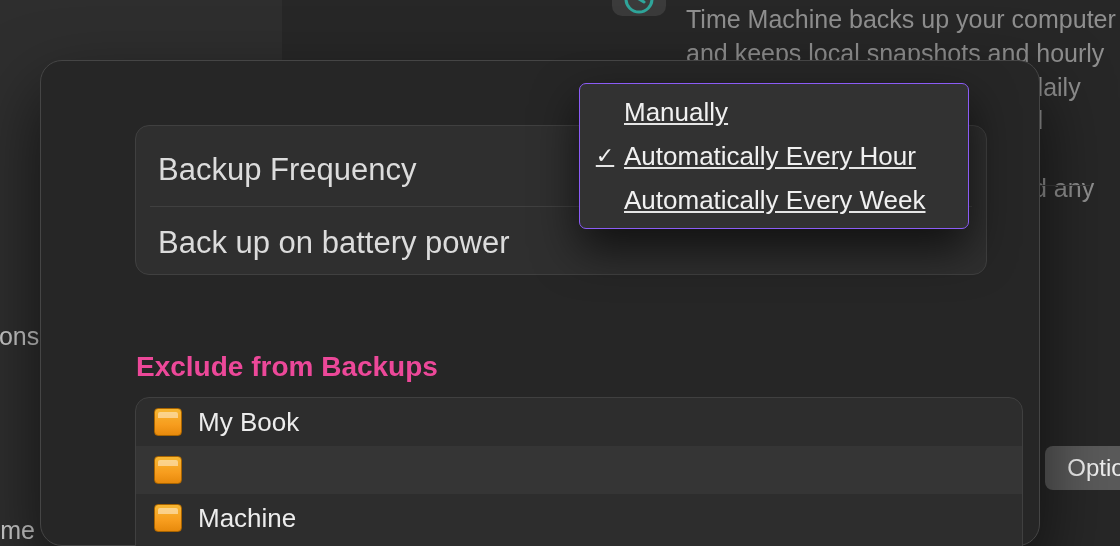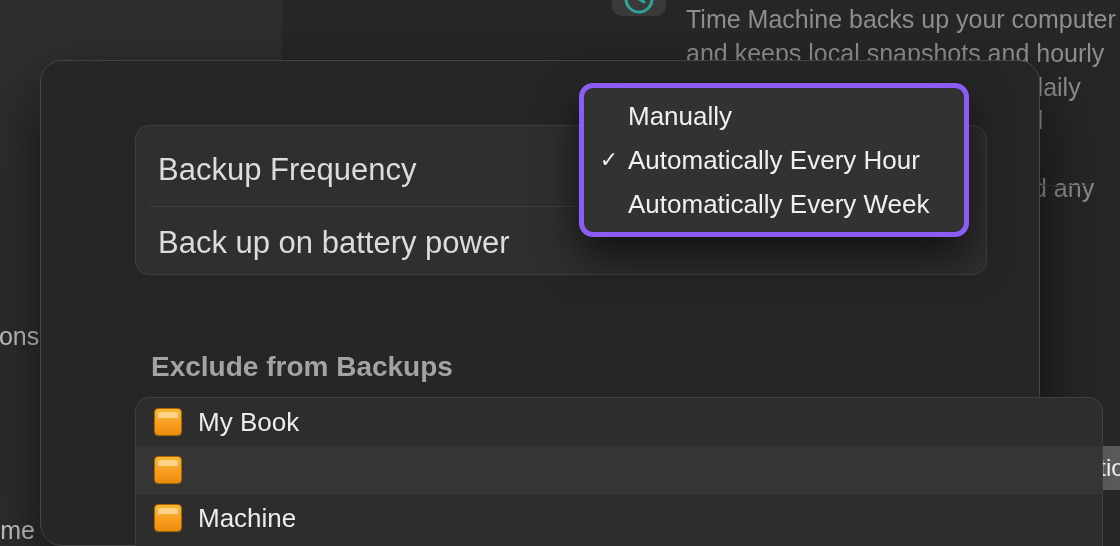--- a/index.html
+++ b/index.html
@@ -60,47 +60,48 @@
     border: 1px solid #404040;
     border-radius: 14px;
     padding-top: 8px; }
   .settings-row {
     display:flex; align-items:center; height:72px; padding:0 22px;
   }
   .settings-row + .settings-row { border-top: 1px solid #404040; margin:0 14px; padding:0 8px;}
   .settings-label { font-size: 31px; color:#dcdcdc; font-weight:400; }
 
   .exclude-heading {
-    position:absolute; left:110px; top:290px; font-size:28px; font-weight:600; color:#a3a3a3;
+    position:absolute; left:95px; top:290px; font-size:28px; font-weight:600; color:#ec4899;
   }
 
   .exclude-list {
-    position:absolute; left:94px; top:336px; width:968px; height:150px;
+    position:absolute; left:94px; top:336px; width:888px; height:150px;
     background:#2d2d2d; border:1px solid #404040; border-radius:14px 14px 0 0;
     overflow:hidden;
   }
   .exclude-item {
     display:flex; align-items:center; gap:16px; height:48px; padding:0 18px;
     font-size:26px; color:#ececec;
   }
   .exclude-item:nth-child(2){ background:#353535; }
   .disk-icon {
     width:28px; height:28px; border-radius:4px;
     background: linear-gradient(#f7b733 0%, #f79d1e 60%, #e88a0c 100%);
     border:1px solid #a86400; position:relative;
   }
   .disk-icon::before { content:""; position:absolute; left:3px; right:3px; top:3px; height:6px; background:rgba(255,255,255,0.45); border-radius:2px 2px 0 0;}
 
   
   .popup-menu {
     position:absolute; left:538px; top:22px; width:390px;
-    background:#323232; border:5px solid #8b5cf6; border-radius:14px;
+    background:#323232; border:1px solid #8b5cf6; border-radius:7px;
     box-shadow: 0 20px 45px rgba(0,0,0,0.65);
     padding:6px 0;
     z-index:50;
+    text-decoration:underline;
   }
   .menu-item {
     display:flex; align-items:center; height:44px; padding:0 20px 0 14px;
     font-size:26px; color:#f0f0f0; gap:8px; white-space:nowrap;
   }
   .menu-check { width:22px; text-align:center; font-size:22px; color:#f0f0f0; }
 
 </style>
 </head>
 <body>

